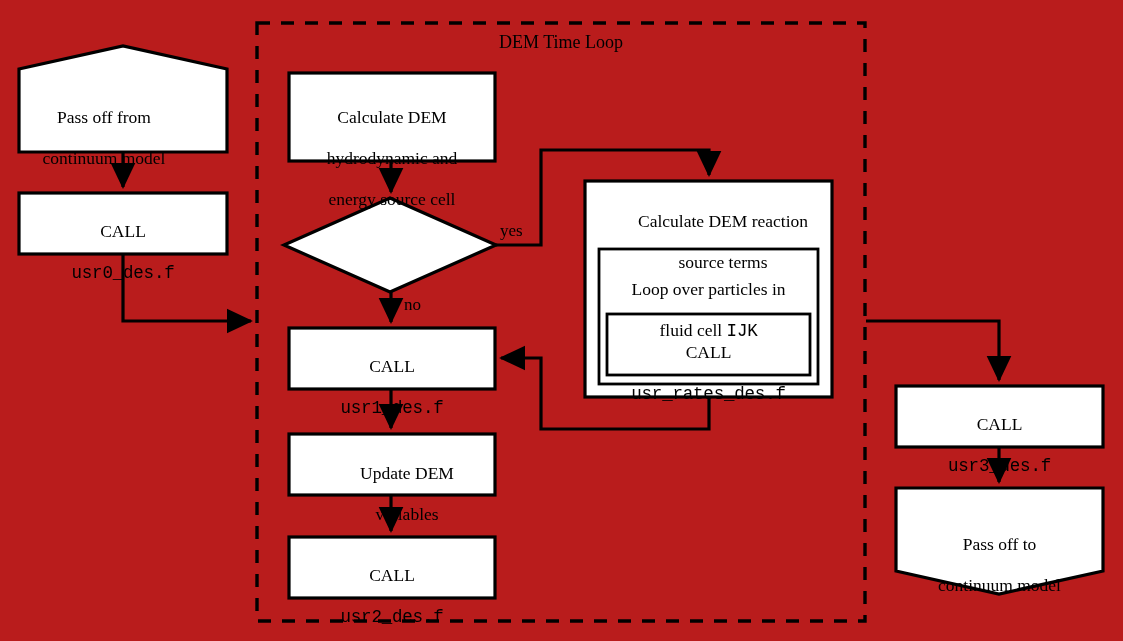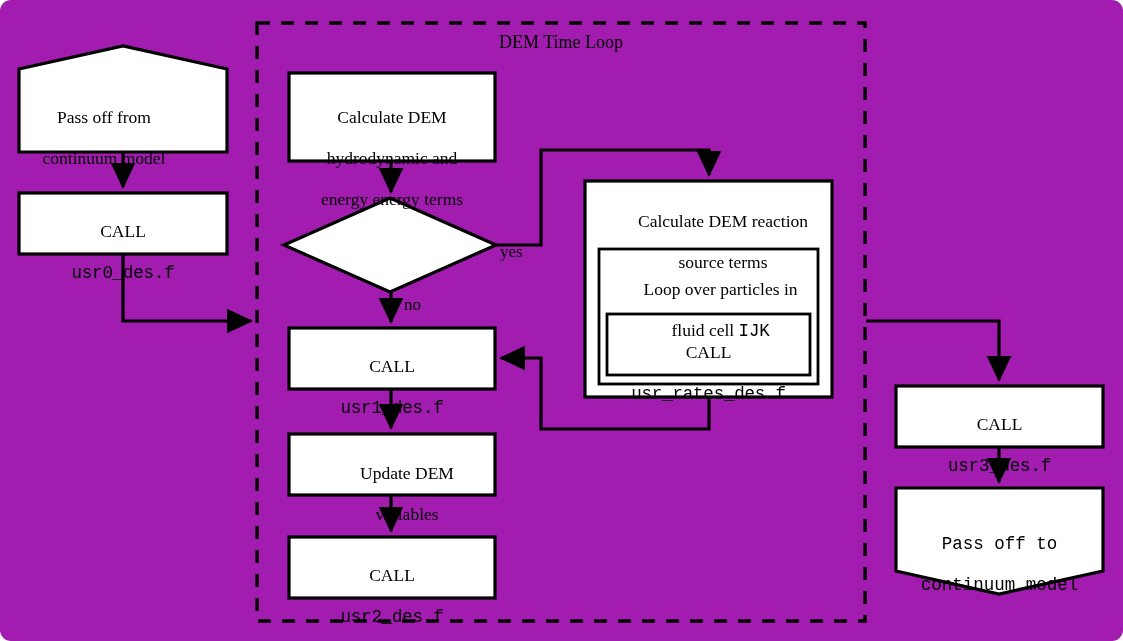--- a/index.html
+++ b/index.html
@@ -4,24 +4,23 @@
 <style>
   html, body {
     margin: 0;
     padding: 0;
     background: #ffffff;
   }
   #canvas {
     position: relative;
     width: 1123px;
     height: 641px;
-    background: #a21caf;
+    background: #b91c1c;
     overflow: hidden;
     font-family: "Liberation Serif", "DejaVu Serif", serif;
-    border-radius: 11px;
   }
   svg.flow {
     position: absolute;
     left: 0;
     top: 0;
     width: 1123px;
     height: 641px;
   }
   .shape-stroke {
     fill: #ffffff;
@@ -141,21 +140,21 @@
   </div>
 
   <div class="lbl" style="left:19px; top:200px; width:208px;">
     <span>CALL</span><br>
     <span class="mono">usr0_des.f</span>
   </div>
 
   <div class="lbl" style="left:289px; top:86px; width:206px;">
     <span>Calculate DEM</span><br>
     <span>hydrodynamic and</span><br>
-    <span>energy energy terms</span>
+    <span>energy source cell</span>
   </div>
 
 
   <div class="lbl" style="left:289px; top:335px; width:206px;">
     <span>CALL</span><br>
     <span class="mono">usr1_des.f</span>
   </div>
 
   <div class="lbl" style="left:289px; top:442px; width:236px;font-family:Liberation Serif, serif;">
     <span>Update DEM</span><br>
@@ -165,37 +164,37 @@
   <div class="lbl" style="left:289px; top:544px; width:206px;">
     <span>CALL</span><br>
     <span class="mono">usr2_des.f</span>
   </div>
 
   <div class="lbl" style="left:585px; top:190px; width:276px;">
     <span>Calculate DEM reaction</span><br>
     <span>source terms</span>
   </div>
 
-  <div class="lbl" style="left:599px; top:258px; width:219px;padding-left:12px;">
+  <div class="lbl" style="left:599px; top:258px; width:219px;">
     <span>Loop over particles in</span><br>
     <span>fluid cell </span><span class="mono">IJK</span>
   </div>
 
   <div class="lbl" style="left:607px; top:321px; width:203px;">
     <span>CALL</span><br>
     <span class="mono">usr_rates_des.f</span>
   </div>
 
   <div class="lbl" style="left:896px; top:393px; width:207px;">
     <span>CALL</span><br>
     <span class="mono">usr3_des.f</span>
   </div>
 
-  <div class="lbl" style="left:896px; top:513px; width:207px;font-family:Liberation Mono, monospace;">
+  <div class="lbl" style="left:896px; top:513px; width:207px;">
     <span>Pass off to</span><br>
     <span>continuum model</span>
   </div>
 
-  <div class="edge-lbl" style="left:500px; top:221px;margin-top:21px;">yes</div>
+  <div class="edge-lbl" style="left:500px; top:221px;">yes</div>
 
   <div class="edge-lbl" style="left:404px; top:295px;">no</div>
 
 </div>
 
 </body></html>

